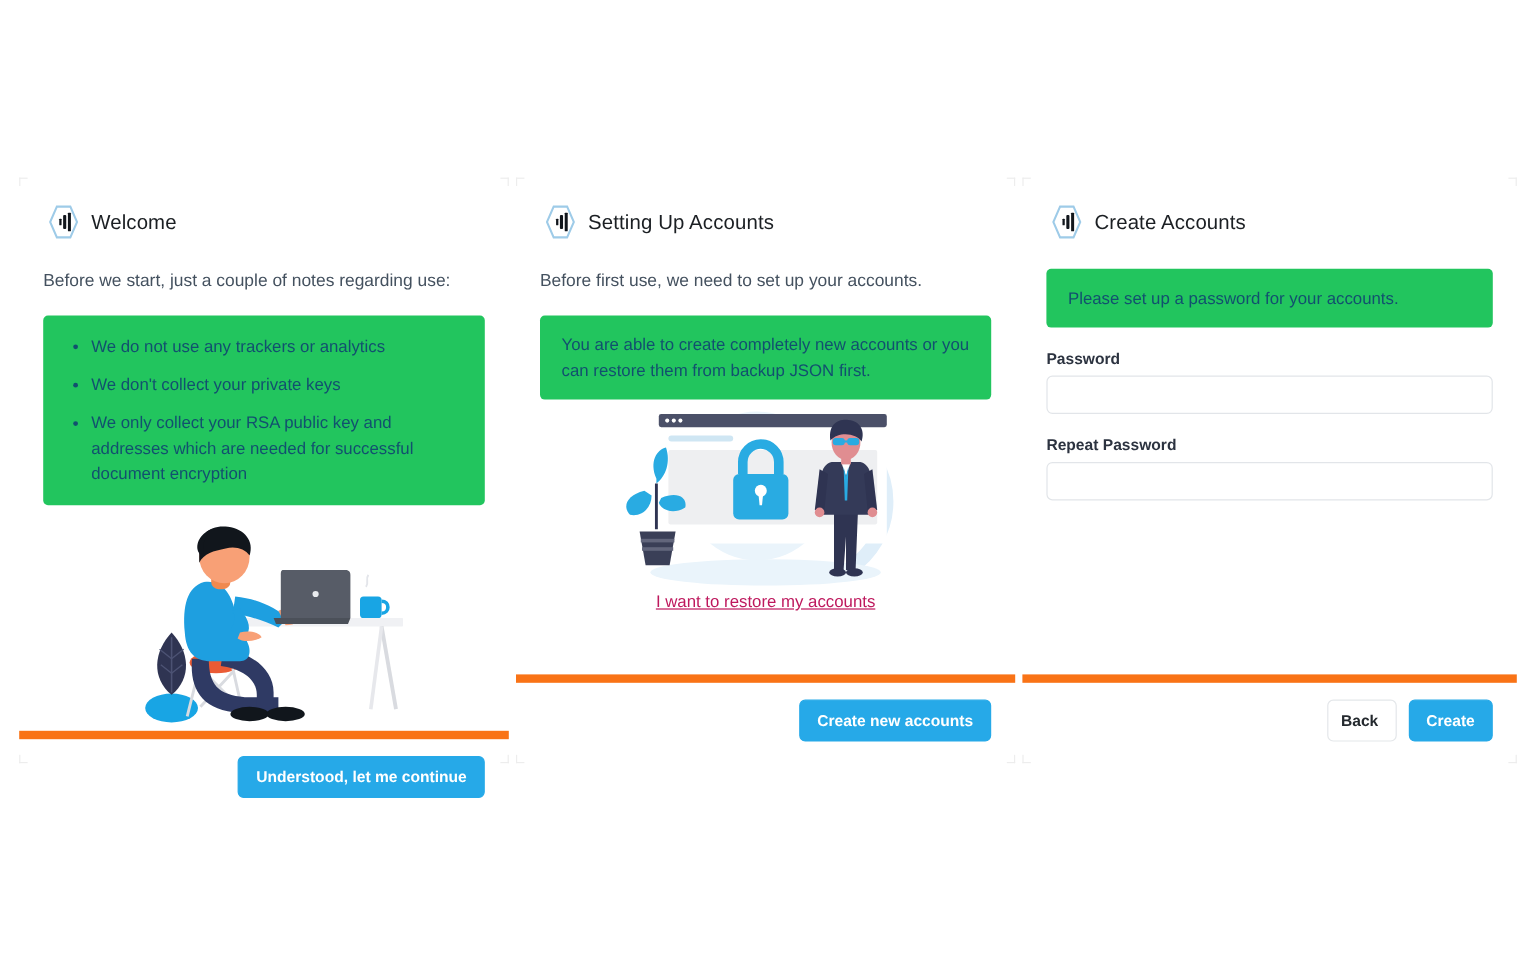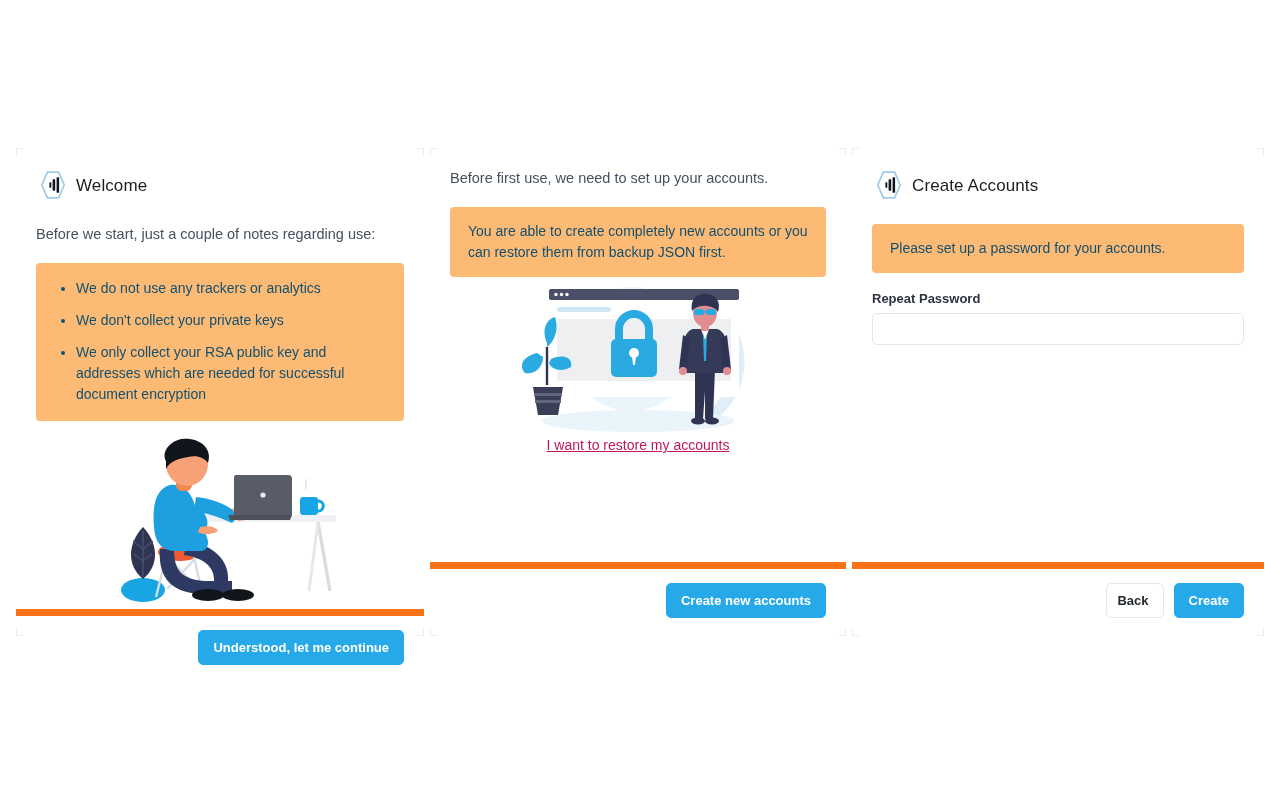--- a/index.html
+++ b/index.html
@@ -79,21 +79,21 @@
 
   
   .lead {
     font-size: 14.5px;
     color: #44515f;
     margin: 0 0 18px 0;
     line-height: 1.45;
   }
 
   .alert {
-    background: #fdba74;
+    background: #22c55e;
     color: #12506f;
     border-radius: 4px;
     padding: 14px 18px;
     font-size: 14px;
     line-height: 1.5;
   }
   .alert.pad-list { padding: 13px 18px 14px 18px; }
   .alert ul { margin: 2px; padding: 0 0 0 20px; }
   .alert li { margin: 0 0 11px 0; }
   .alert li:last-child { margin-bottom: 0; }
@@ -258,20 +258,31 @@
   </section>
 
   <section class="panel panel-setup">
     <span class="crop tl"></span>
     <span class="crop tr"></span>
     <span class="crop bl"></span>
     <span class="crop br"></span>
 
     <div class="panel-body">
 
+      <div class="brand">
+        <span class="brand-logo">
+          <svg viewBox="0 0 34 34" width="34" height="34" aria-hidden="true">
+            <path d="M11.4 4.2 L22.6 4.2 L28.2 17 L22.6 29.8 L11.4 29.8 L5.8 17 Z" fill="none" stroke="#9ecbe8" stroke-width="1.7"></path>
+            <rect x="13.4" y="14.2" width="1.9" height="5.6" rx="0.6" fill="#11161c"></rect>
+            <rect x="16.6" y="11.2" width="2.6" height="11.6" rx="0.8" fill="#11161c"></rect>
+            <rect x="20.6" y="9.2" width="2.5" height="15.6" rx="0.5" fill="#11161c"></rect>
+          </svg>
+        </span>
+        <span class="brand-title">Setting Up Accounts</span>
+      </div>
 
       <p class="lead">Before first use, we need to set up your accounts.</p>
 
       <div class="alert">
         <p>You are able to create completely new accounts or you can restore them from backup JSON first.</p>
       </div>
 
       <div class="illus-wrap illus-setup">
         <svg width="250" height="152" viewBox="0 0 250 152" aria-hidden="true">
 
@@ -357,20 +368,24 @@
             <rect x="20.6" y="9.2" width="2.5" height="15.6" rx="0.5" fill="#11161c"></rect>
           </svg>
         </span>
         <span class="brand-title">Create Accounts</span>
       </div>
 
       <div class="alert">
         <p>Please set up a password for your accounts.</p>
       </div>
 
+      <div class="field">
+        <label class="field-label">Password</label>
+        <input class="field-input" type="password" placeholder="" style="">
+      </div>
 
       <div class="field">
         <label class="field-label">Repeat Password</label>
         <input class="field-input" type="password" placeholder="" style="">
       </div>
 
     </div>
 
     <div class="panel-footer">
       <button class="btn btn-default">Back</button>

